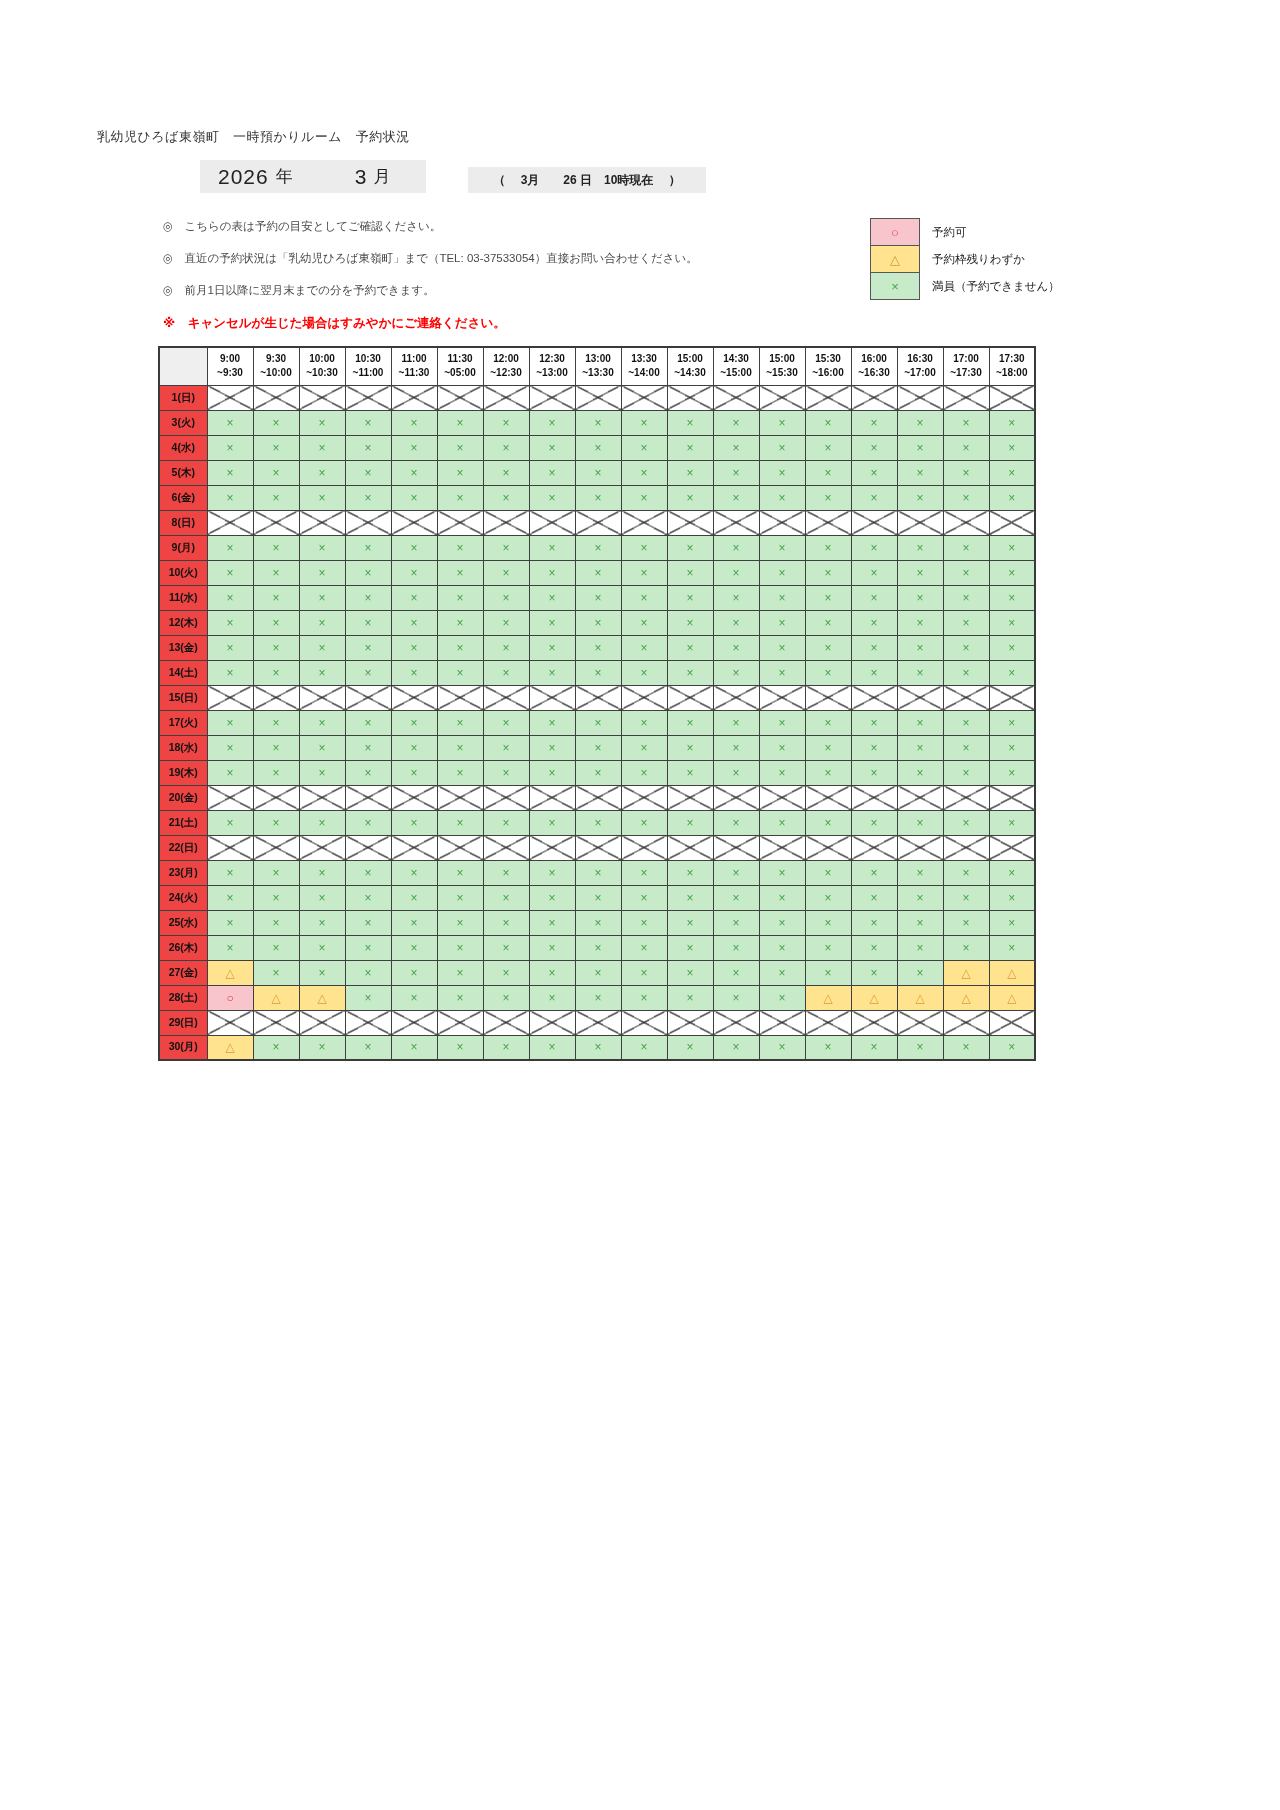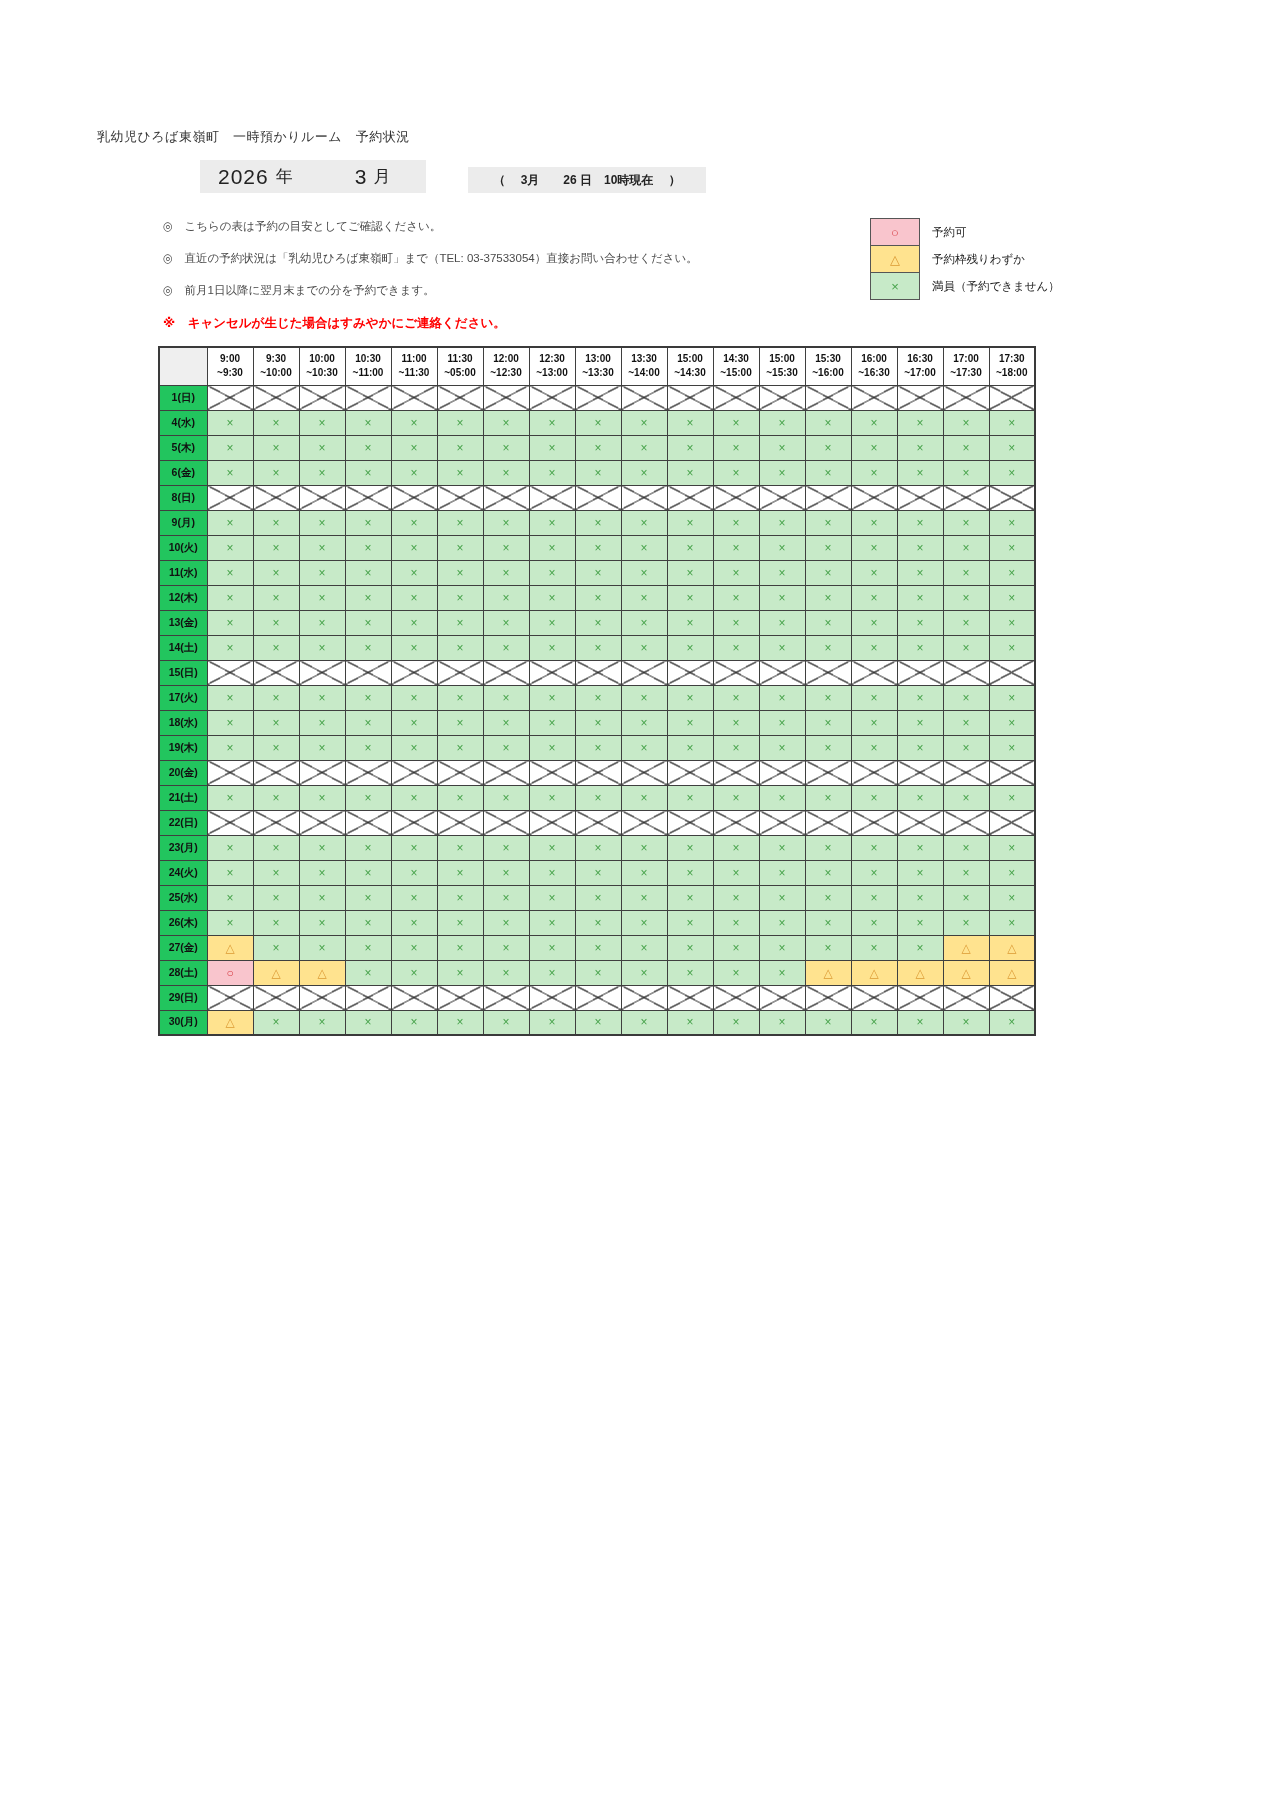--- a/index.html
+++ b/index.html
@@ -46,21 +46,21 @@
   .grid th,.grid td{
     border:1px solid #3f3f3f;padding:0;margin:0;
     text-align:center;vertical-align:middle;box-sizing:border-box;
   }
   .grid th.corner{background:#EFEFEF;width:48px;}
   .grid th.time-th{
     width:46px;height:38px;background:#ffffff;
     font-size:10px;font-weight:bold;color:#111;line-height:1.45;
   }
   .grid th.day-th{
-    background:#22c55e;font-size:10.5px;font-weight:bold;color:#111;
+    background:#ef4444;font-size:10.5px;font-weight:bold;color:#111;
   }
   .grid td.cell{height:25px;font-size:12px;line-height:1;}
   .grid td.closed{
     background-color:#ffffff;
     background-image:
       linear-gradient(to top right,
         transparent calc(50% - 0.6px), #2b2b2b calc(50% - 0.6px),
         #2b2b2b calc(50% + 0.6px), transparent calc(50% + 0.6px)),
       linear-gradient(to bottom right,
         transparent calc(50% - 0.6px), #2b2b2b calc(50% - 0.6px),
@@ -205,20 +205,41 @@
           <td class="cell closed"></td>
           <td class="cell closed"></td>
           <td class="cell closed"></td>
           <td class="cell closed"></td>
           <td class="cell closed"></td>
           <td class="cell closed"></td>
           <td class="cell closed"></td>
           <td class="cell closed"></td>
         </tr>
         <tr>
+          <th class="day-th">3(火)</th>
+          <td class="cell" style="background-color: rgb(199, 234, 200); color: rgb(71, 163, 75);">×</td>
+          <td class="cell" style="background-color: rgb(199, 234, 200); color: rgb(71, 163, 75);">×</td>
+          <td class="cell" style="background-color: rgb(199, 234, 200); color: rgb(71, 163, 75);">×</td>
+          <td class="cell" style="background-color: rgb(199, 234, 200); color: rgb(71, 163, 75);">×</td>
+          <td class="cell" style="background-color: rgb(199, 234, 200); color: rgb(71, 163, 75);">×</td>
+          <td class="cell" style="background-color: rgb(199, 234, 200); color: rgb(71, 163, 75);">×</td>
+          <td class="cell" style="background-color: rgb(199, 234, 200); color: rgb(71, 163, 75);">×</td>
+          <td class="cell" style="background-color: rgb(199, 234, 200); color: rgb(71, 163, 75);">×</td>
+          <td class="cell" style="background-color: rgb(199, 234, 200); color: rgb(71, 163, 75);">×</td>
+          <td class="cell" style="background-color: rgb(199, 234, 200); color: rgb(71, 163, 75);">×</td>
+          <td class="cell" style="background-color: rgb(199, 234, 200); color: rgb(71, 163, 75);">×</td>
+          <td class="cell" style="background-color: rgb(199, 234, 200); color: rgb(71, 163, 75);">×</td>
+          <td class="cell" style="background-color: rgb(199, 234, 200); color: rgb(71, 163, 75);">×</td>
+          <td class="cell" style="background-color: rgb(199, 234, 200); color: rgb(71, 163, 75);">×</td>
+          <td class="cell" style="background-color: rgb(199, 234, 200); color: rgb(71, 163, 75);">×</td>
+          <td class="cell" style="background-color: rgb(199, 234, 200); color: rgb(71, 163, 75);">×</td>
+          <td class="cell" style="background-color: rgb(199, 234, 200); color: rgb(71, 163, 75);">×</td>
+          <td class="cell" style="background-color: rgb(199, 234, 200); color: rgb(71, 163, 75);">×</td>
+        </tr>
+        <tr>
           <th class="day-th">4(水)</th>
           <td class="cell" style="background-color: rgb(199, 234, 200); color: rgb(71, 163, 75);">×</td>
           <td class="cell" style="background-color: rgb(199, 234, 200); color: rgb(71, 163, 75);">×</td>
           <td class="cell" style="background-color: rgb(199, 234, 200); color: rgb(71, 163, 75);">×</td>
           <td class="cell" style="background-color: rgb(199, 234, 200); color: rgb(71, 163, 75);">×</td>
           <td class="cell" style="background-color: rgb(199, 234, 200); color: rgb(71, 163, 75);">×</td>
           <td class="cell" style="background-color: rgb(199, 234, 200); color: rgb(71, 163, 75);">×</td>
           <td class="cell" style="background-color: rgb(199, 234, 200); color: rgb(71, 163, 75);">×</td>
           <td class="cell" style="background-color: rgb(199, 234, 200); color: rgb(71, 163, 75);">×</td>
           <td class="cell" style="background-color: rgb(199, 234, 200); color: rgb(71, 163, 75);">×</td>

